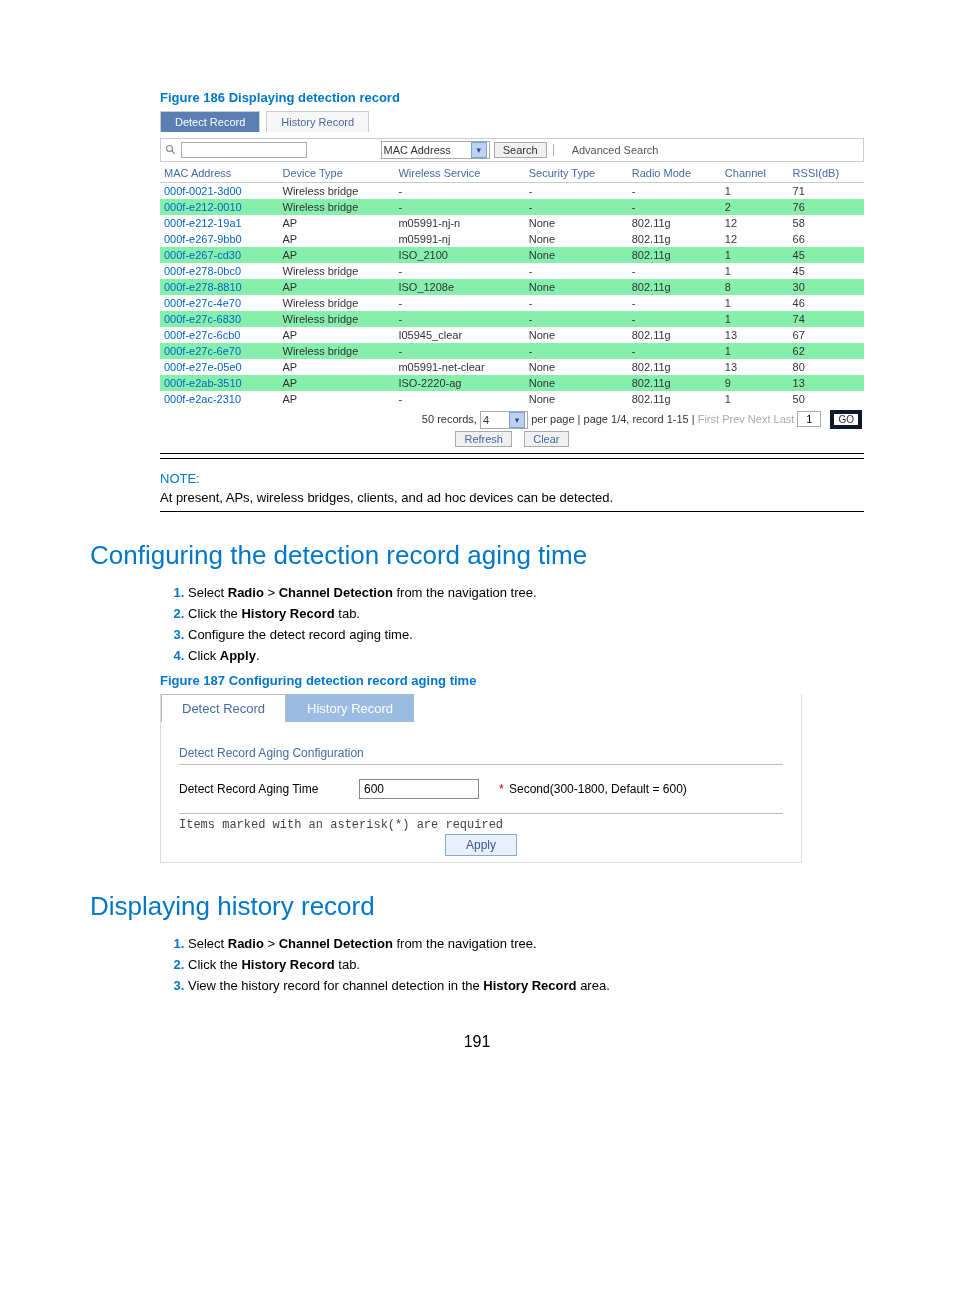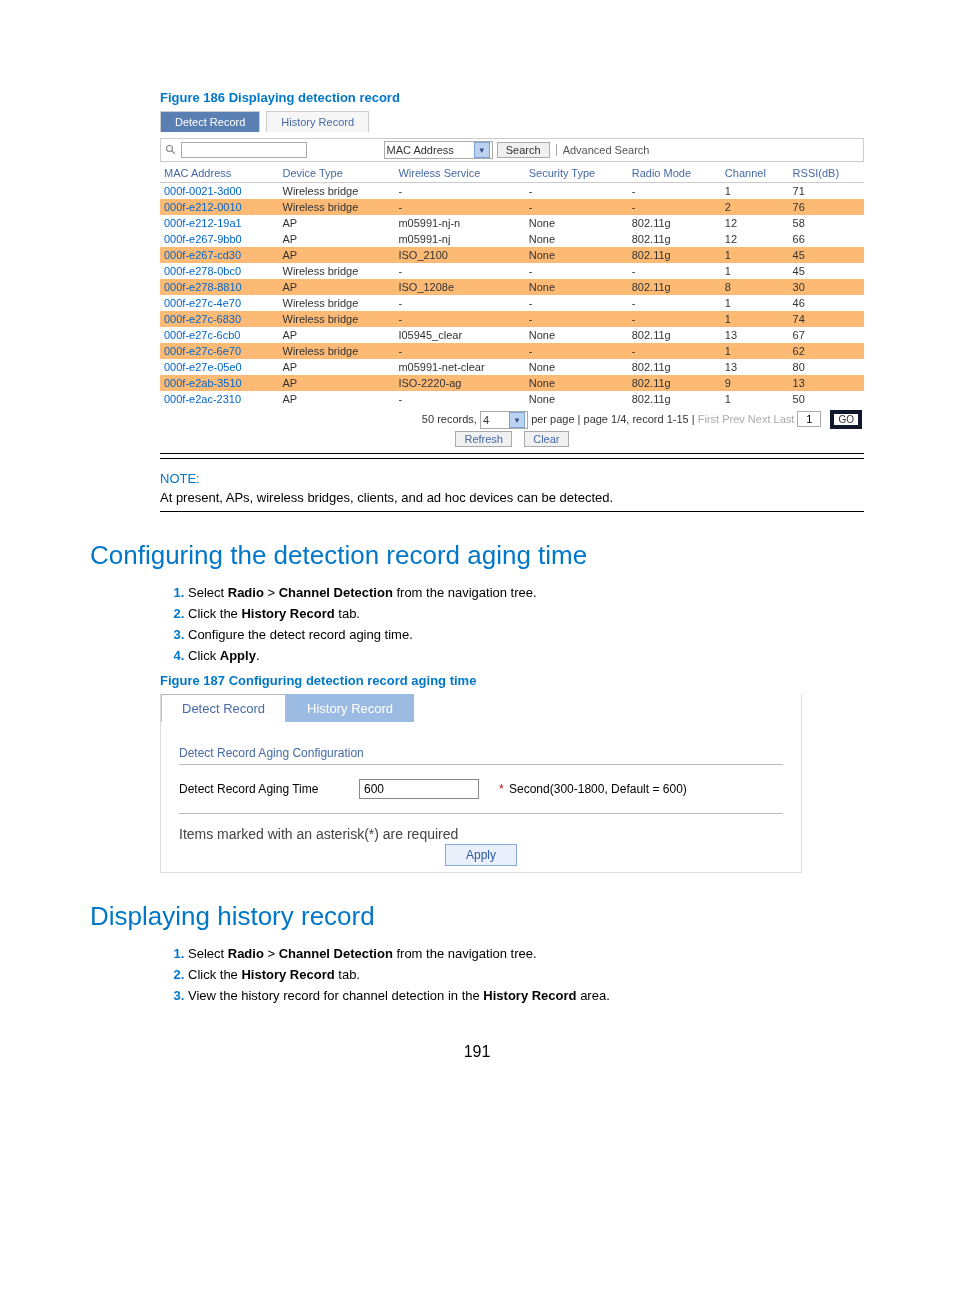--- a/index.html
+++ b/index.html
@@ -85,21 +85,21 @@
     border: 1px solid #aaa;
     background: #f0f0f0;
     padding: 1px 8px;
     font-size: 11px;
     cursor: pointer;
   }
   .adv-search {
     color: #555;
     font-size: 11px;
     border-left: 1px solid #aaa;
-    padding-left: 6px;
+    padding-left: 18px;
     margin-left: 2px;
     cursor: pointer;
   }
   table.record-table {
     width: 100%;
     border-collapse: collapse;
     font-size: 11px;
     margin-top: 2px;
   }
   table.record-table th {
@@ -110,21 +110,21 @@
     border-bottom: 1px solid #ccc;
   }
   table.record-table td {
     padding: 2px 4px;
     color: #333;
   }
   table.record-table td.mac a {
     color: #0066cc;
     text-decoration: none;
   }
-  table.record-table tr.striped { background: #fdba74; }
+  table.record-table tr.striped { background: #86efac; }
   .pager {
     text-align: right;
     font-size: 11px;
     margin: 4px 0 2px 0;
     padding-right: 2px;
   }
   .pager .disabled { color: #aaa; }
   .pager input[type=text] {
     width: 18px;
     border: 1px solid #aaa;
@@ -207,21 +207,21 @@
   }
   .cfg-row label { width: 180px; }
   .cfg-row input {
     width: 110px;
     border: 1px solid #888;
     font-size: 12px;
     padding: 2px 4px;
   }
   .cfg-row .hint { margin-left: 20px; }
   .cfg-row .star { color: #c00; margin-right: 2px; }
-  .req-note { margin-top: 12px; color: #444; font-size: 14px; }
+  .req-note { margin-top: 4px; color: #444; font-size: 12px; font-family: Liberation Mono, monospace; }
   .apply-row { text-align: center; margin-top: 6px; }
   .apply-btn {
     padding: 3px 20px;
     background: #e9f0fb;
     border: 1px solid #88a8d8;
     color: #2f5a9e;
     font-size: 12px;
     cursor: pointer;
   }
   .page-number {

